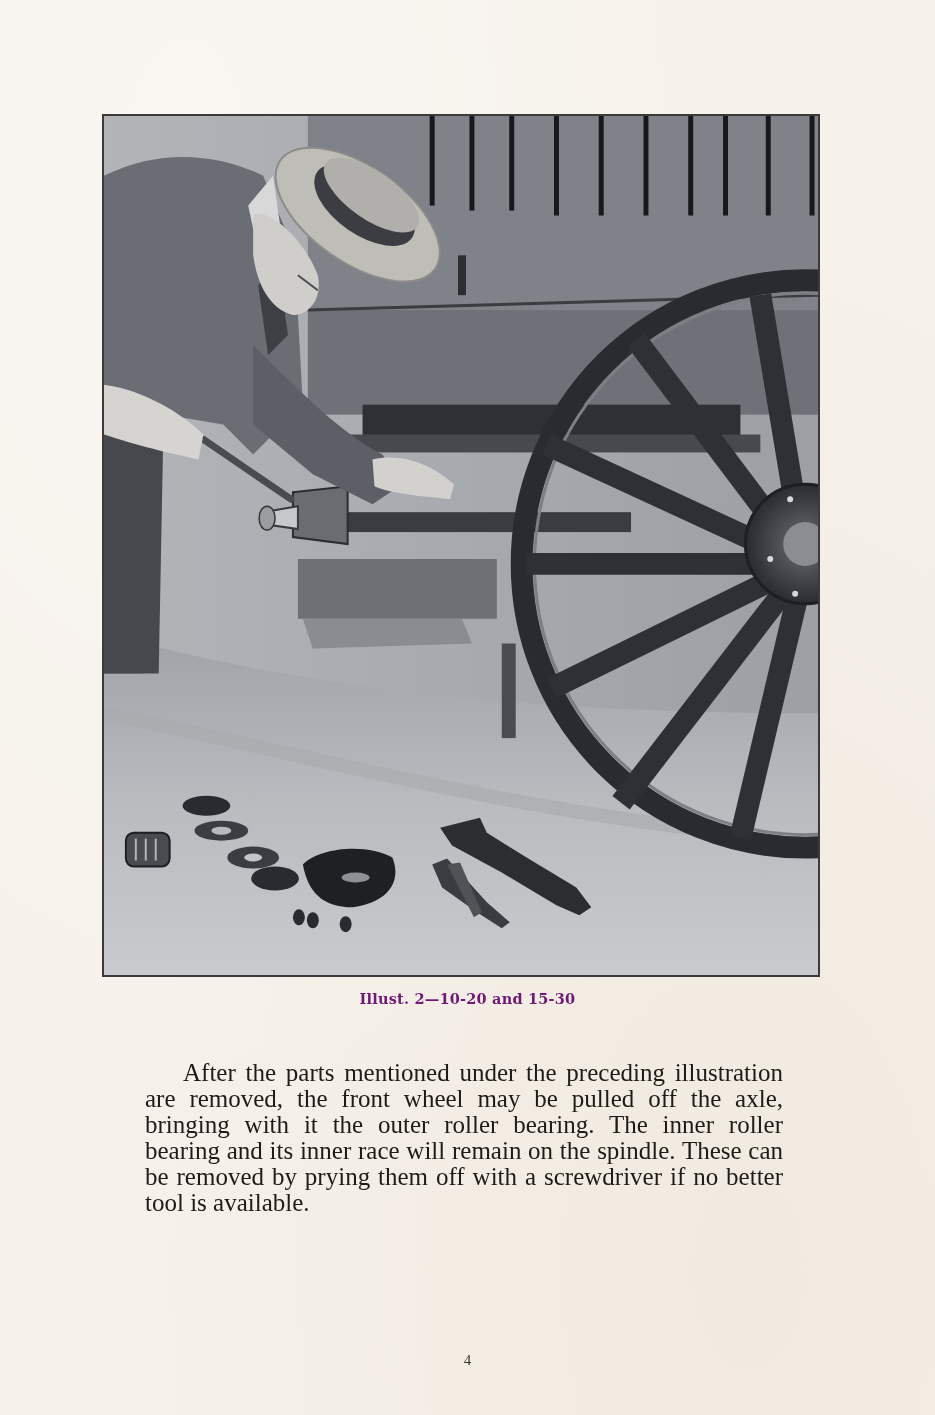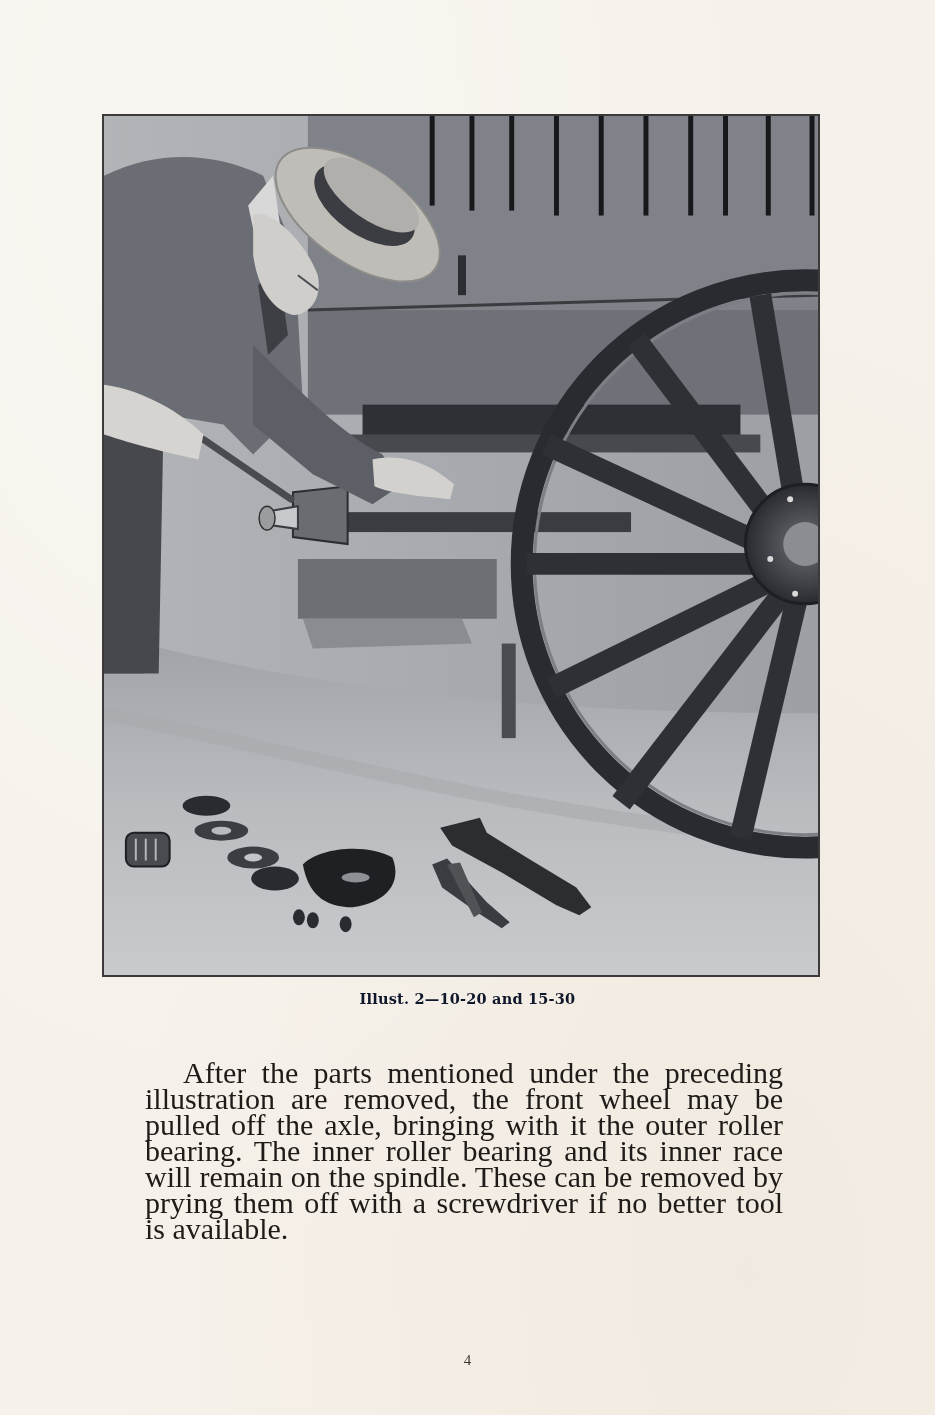--- a/index.html
+++ b/index.html
@@ -42,28 +42,28 @@
     .caption {
       position: absolute;
       left: 0;
       width: 935px;
       top: 990px;
       text-align: center;
       font-family: "DejaVu Serif", "Liberation Serif", serif;
       font-weight: bold;
       font-size: 14.5px;
       letter-spacing: 0.2px;
-      color: #0f172a;
+      color: #701a75;
     }
     .body-text {
       position: absolute;
       left: 145px;
       top: 1060px;
       width: 638px;
-      font-size: 30px;
+      font-size: 25px;
       line-height: 26px;
       text-align: justify;
       text-indent: 38px;
       color: #1e1b18;
       margin: 0;
     }
     .page-number {
       position: absolute;
       left: 0;
       width: 935px;

